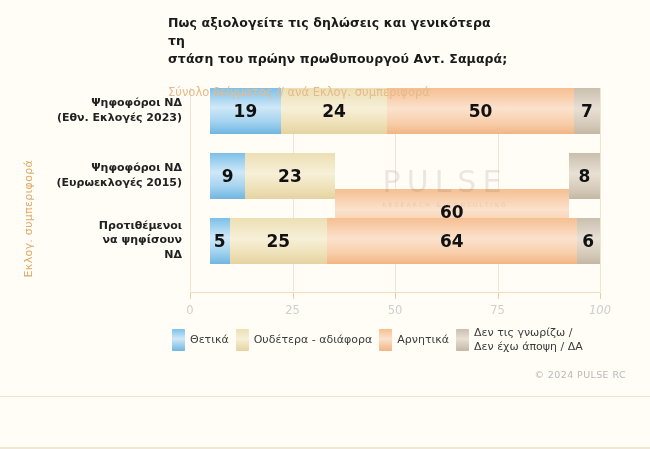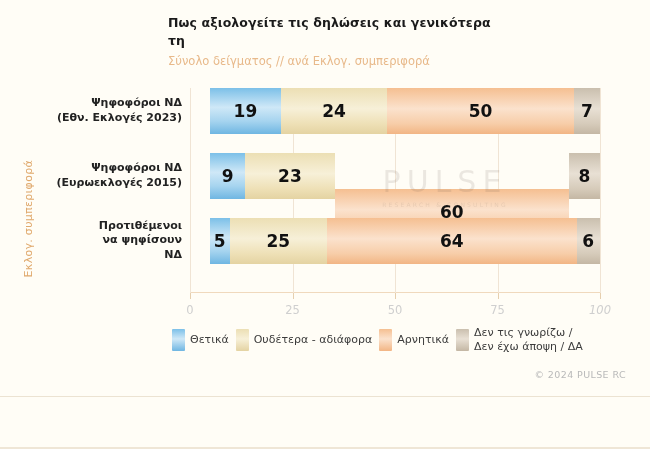--- a/index.html
+++ b/index.html
@@ -24,21 +24,21 @@
   .wm-main{font-size:30px;letter-spacing:6px;color:#6b5b52;font-weight:400;}
   .wm-sub{font-size:6px;letter-spacing:2.2px;color:#6b5b52;margin-top:2px;}
 
   
   .title-block{position:absolute;left:168px;top:14px;width:340px;z-index:5;}
   .title-line{
     font-weight:bold;font-size:12.5px;color:#1a1a1a;line-height:1.45;
     letter-spacing:.1px;
   }
   .subtitle{
-    margin-top:4px;font-size:11.5px;color:#e8b98a;line-height:1.3;
+    margin-top:17px;font-size:11.5px;color:#e8b98a;line-height:1.3;
   }
 
   
   .vaxis{
     position:absolute;left:22px;top:160px;
     transform:rotate(180deg);writing-mode:vertical-rl;
     font-size:11px;color:#e0a96d;letter-spacing:.3px;white-space:nowrap;
   }
 
   
@@ -95,20 +95,21 @@
 
 <div class="card">
 
   <div class="watermark">
     <div class="wm-main">PULSE</div>
     <div class="wm-sub">RESEARCH &amp; CONSULTING</div>
   </div>
 
   <div class="title-block">
     <div class="title-line">Πως αξιολογείτε τις δηλώσεις και γενικότερα τη</div>
+    <div class="title-line">στάση του πρώην πρωθυπουργού Αντ. Σαμαρά;</div>
     <div class="subtitle">Σύνολο δείγματος // ανά Εκλογ. συμπεριφορά</div>
   </div>
 
   <div class="vaxis">Εκλογ. συμπεριφορά</div>
 
   <div class="catwrap" id="catwrap">
       <div class="catlabel" style="top: 8px;">
         <div>Ψηφοφόροι ΝΔ</div>
         <div>(Εθν. Εκλογές 2023)</div>
       </div>

